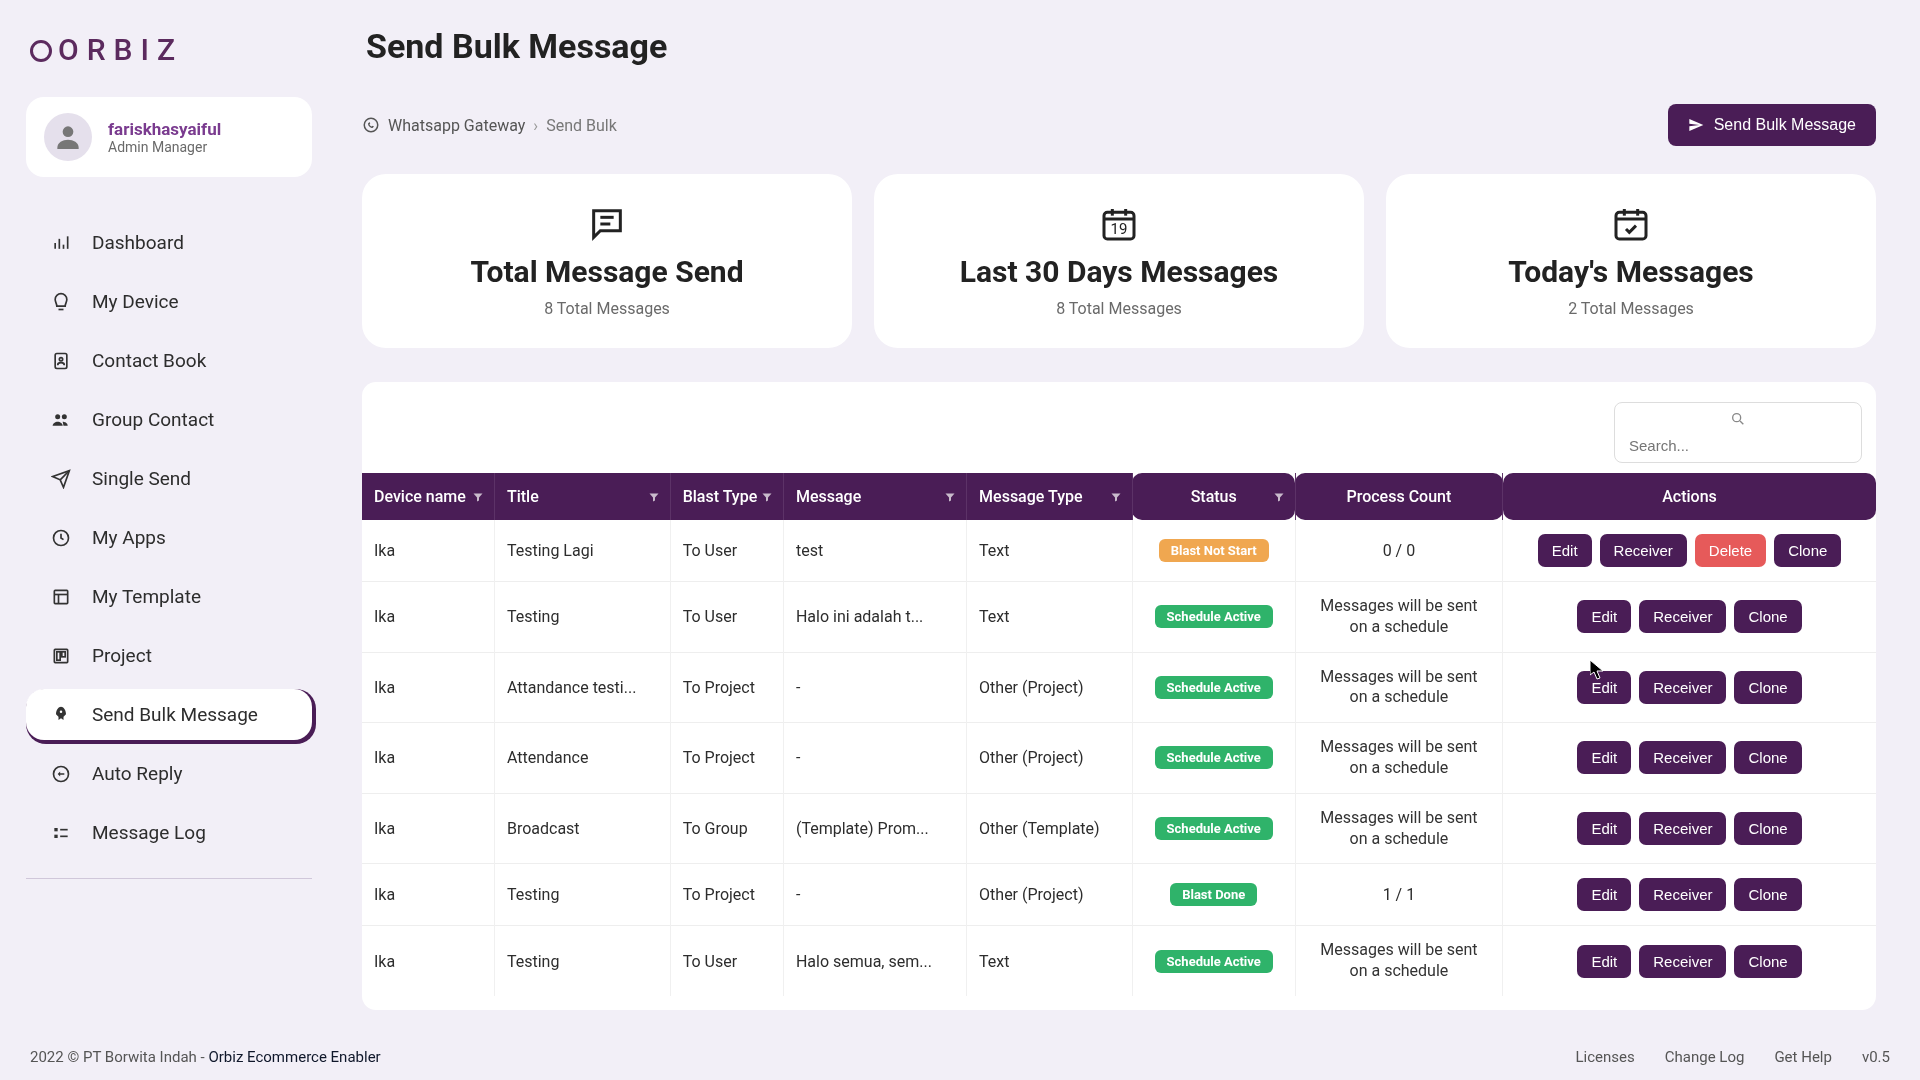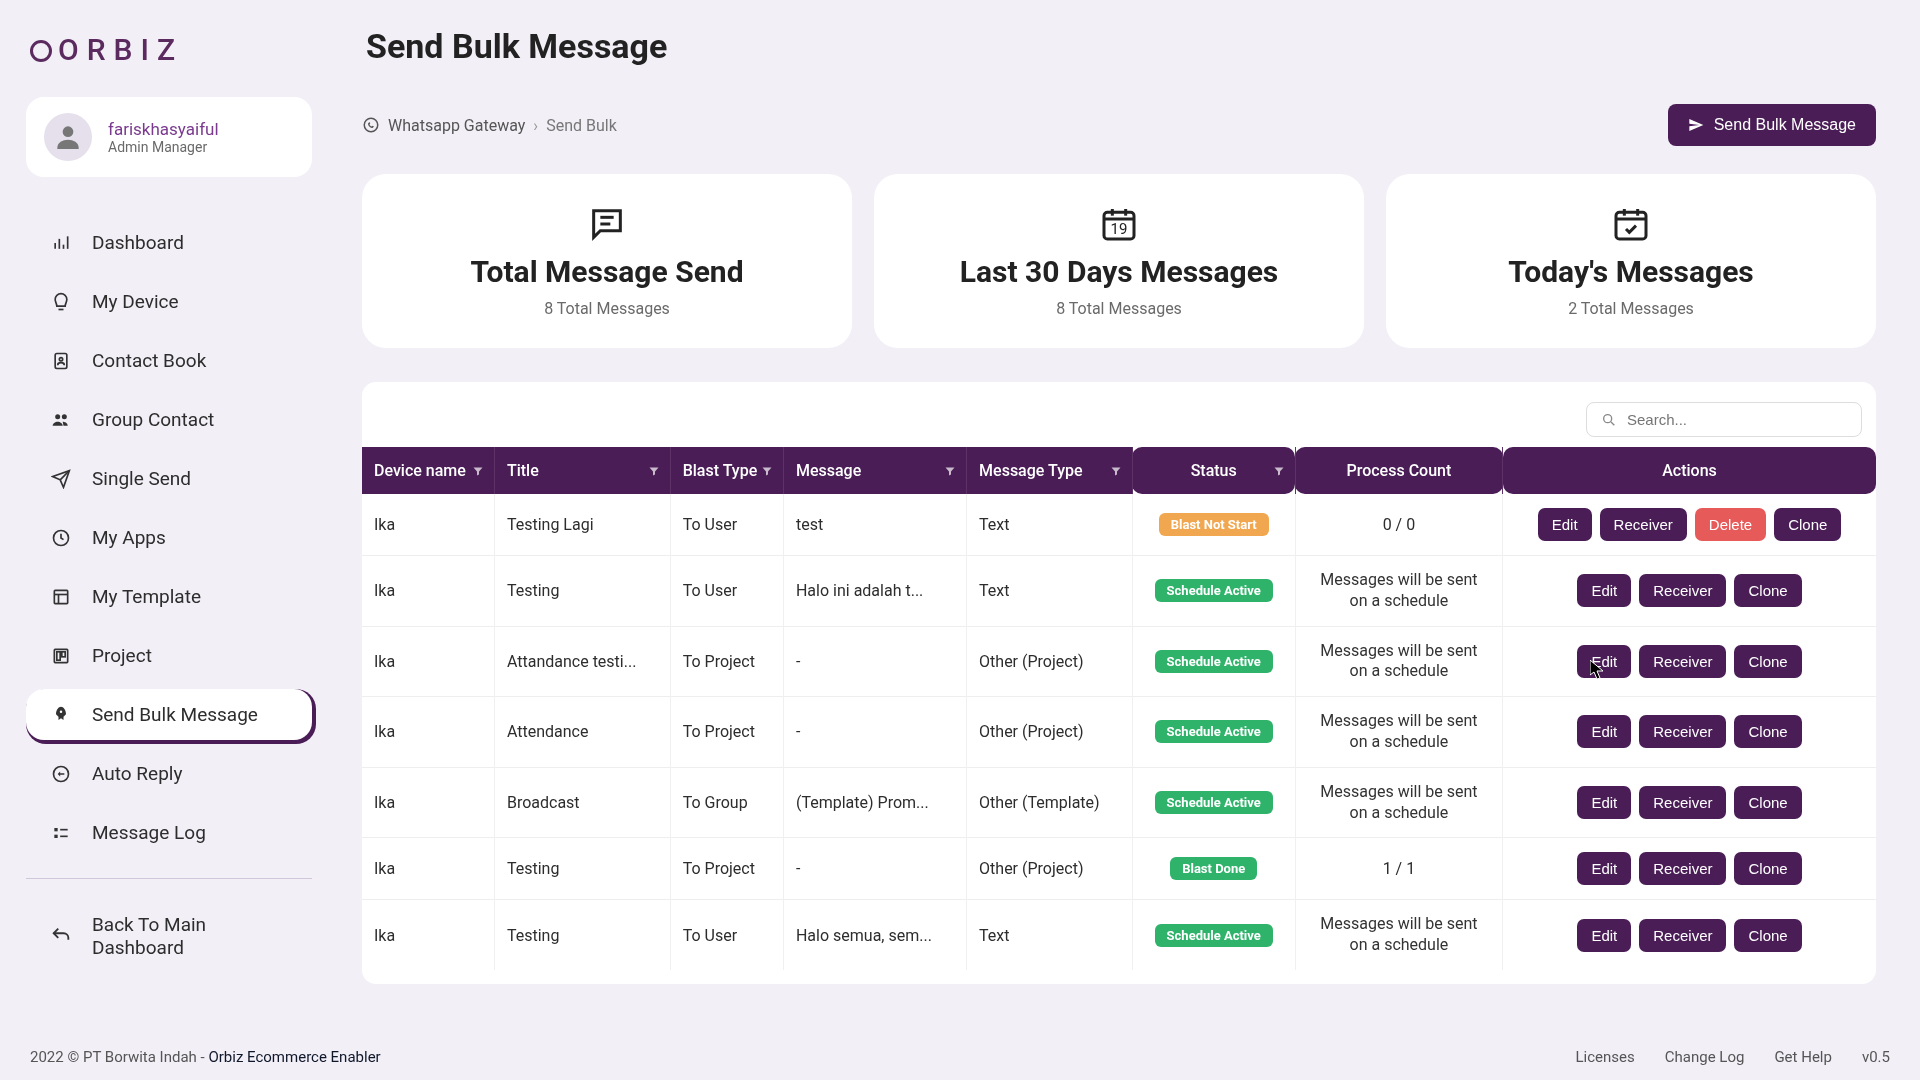--- a/index.html
+++ b/index.html
@@ -3,42 +3,42 @@
 <meta charset="utf-8">
 <style>
 * { margin: 0; padding: 0; box-sizing: border-box; }
 body { font-family: -apple-system, BlinkMacSystemFont, "Segoe UI", Roboto, sans-serif; background: #f2eff7; width: 1920px; height: 1080px; overflow: hidden; position: relative; }
 .app { display: flex; height: 100%; }
 .sidebar { width: 338px; padding: 0 26px; display: flex; flex-direction: column; }
 .logo { font-size: 30px; font-weight: 500; letter-spacing: 10px; color: #5b2a5e; margin-top: 32px; margin-bottom: 30px; padding-left: 4px; }
 .logo .o-ring { display: inline-block; width: 22px; height: 22px; border: 3px solid #5b2a5e; border-radius: 50%; vertical-align: -2px; margin-right: 6px; }
 .user-card { background: #fff; border-radius: 18px; padding: 16px 18px; display: flex; align-items: center; gap: 16px; margin-bottom: 40px; }
 .avatar { width: 48px; height: 48px; border-radius: 50%; background: #e5e0ec; display: flex; align-items: center; justify-content: center; color: #777; }
-.user-name { color: #7a3b8f; font-weight: 400; font-size: 17px; }
+.user-name { color: #7a3b8f; font-weight: 700; font-size: 17px; }
 .user-role { color: #6a6a6a; font-size: 14px; }
 .nav { display: flex; flex-direction: column; gap: 8px; }
 .nav-item { display: flex; align-items: center; gap: 20px; padding: 14px 24px; border-radius: 18px; cursor: pointer; color: #2d2d2d; font-size: 19px; }
 .nav-item.active { background: #fff; box-shadow: 2px 2px 0 2px #4a1d56; }
 .nav-item .icon { width: 22px; height: 22px; display: flex; align-items: center; justify-content: center; color: #333; }
 .divider { height: 1px; background: #d0c7da; margin: 20px 0; }
 .main { flex: 1; padding: 26px 44px 0 8px; overflow: hidden; }
 .page-title { font-size: 34px; font-weight: 700; color: #222; margin-bottom: 38px; margin-left: 20px; }
 .topbar { display: flex; justify-content: space-between; align-items: center; margin-left: 16px; margin-bottom: 28px; }
 .breadcrumb { display: flex; align-items: center; gap: 8px; color: #555; font-size: 16px; }
 .breadcrumb .sep { color: #999; }
 .breadcrumb .current { color: #777; }
 .send-btn { background: #4a1d56; color: #fff; border: none; border-radius: 8px; padding: 12px 20px; font-size: 16px; display: flex; align-items: center; gap: 10px; cursor: pointer; }
 .stats { display: flex; gap: 22px; margin-left: 16px; margin-bottom: 34px; }
 .stat-card { flex: 1; background: #fff; border-radius: 24px; padding: 30px 20px; display: flex; flex-direction: column; align-items: center; gap: 10px; }
 .stat-icon { width: 40px; height: 40px; color: #222; }
 .stat-title { font-size: 30px; font-weight: 700; color: #222; }
 .stat-sub { color: #6a6a6a; font-size: 16px; }
 .table-wrap { background: #fff; border-radius: 14px; margin-left: 16px; padding: 14px 0; }
 .search-row { display: flex; justify-content: flex-end; padding: 6px 14px 10px; }
-.search-box { display: flex; align-items: center; gap: 10px; border: 1px solid #ddd; border-radius: 8px; padding: 8px 14px; width: 276px; color: #888; }
+.search-box { display: flex; align-items: center; gap: 10px; border: 1px solid #ddd; border-radius: 8px; padding: 8px 14px; width: 248px; color: #888; flex-direction: column; }
 .search-box input { border: none; outline: none; font-size: 15px; color: #333; width: 100%; }
 table { width: 100%; border-collapse: collapse; }
 thead { background: #4a1d56; color: #fff; }
 th { text-align: left; padding: 14px 12px; font-weight: 500; font-size: 16px; position: relative; border-right: 1px solid #5c3267; }
 th:last-child { border-right: none; }
 .filter-icon { position: absolute; right: 10px; top: 50%; transform: translateY(-50%); opacity: 0.7; }
 th.center, td.center { text-align: center; border-radius: 10px; }
 tbody tr { border-bottom: 1px solid #eee; }
 tbody tr:last-child { border-bottom: none; }
 td { padding: 14px 12px; font-size: 16px; color: #2d2d2d; vertical-align: middle; border-right: 1px solid #f0f0f0; }
@@ -180,29 +180,20 @@
               <rect x="4" y="6" width="4" height="4"></rect>
               <rect x="4" y="14" width="4" height="4"></rect>
               <line x1="11" y1="8" x2="20" y2="8" stroke="currentColor" stroke-width="2"></line>
               <line x1="11" y1="16" x2="20" y2="16" stroke="currentColor" stroke-width="2"></line>
             </svg>
           </span>
           <span>Message Log</span>
         </div>
       </nav>
     <div class="divider"></div>
-    <div class="nav-item">
-      <span class="icon">
-        <svg width="22" height="22" viewBox="0 0 24 24" fill="none" stroke="currentColor" stroke-width="2">
-            <path d="M9 14l-5-5 5-5"></path>
-            <path d="M4 9h11a5 5 0 015 5v2"></path>
-          </svg>
-      </span>
-      <span>Back To Main Dashboard</span>
-    </div>
   </aside>
 
   <main class="main">
     <h1 class="page-title">Send Bulk Message</h1>
     <div class="topbar">
       <div class="breadcrumb">
         <span class="icon">
           <svg width="18" height="18" viewBox="0 0 24 24" fill="none" stroke="currentColor" stroke-width="2">
               <circle cx="12" cy="12" r="9"></circle>
               <path d="M8 10c0 3 3 6 6 6l2-2-2-1-1 1c-1 0-3-2-3-3l1-1-1-2-2 2z" fill="currentColor" stroke="none"></path>

